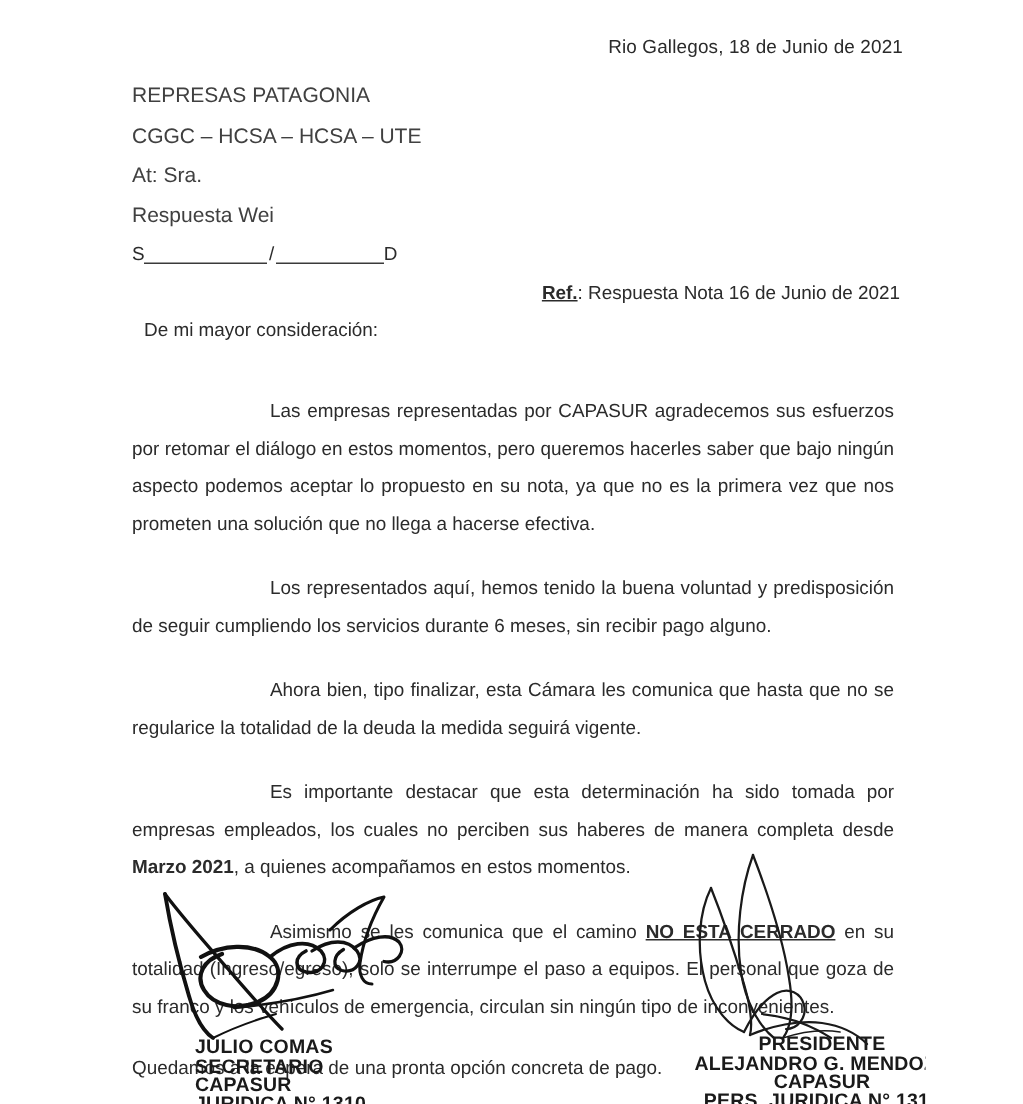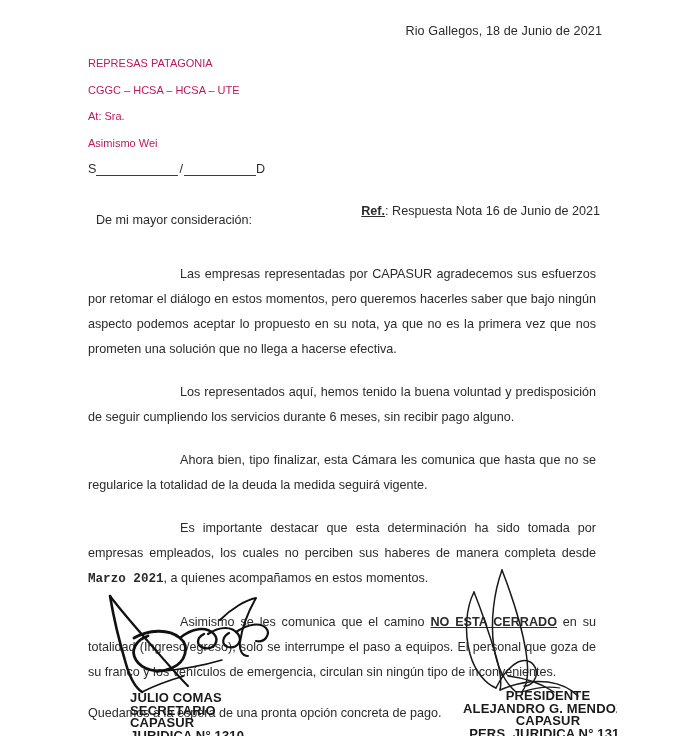--- a/index.html
+++ b/index.html
@@ -31,23 +31,23 @@
   }
 
   
   .addressee {
     position: absolute;
     left: 88px;
     top: 50px;
     width: 420px;
   }
   .addressee .ln {
-    font-size: 11px;
+    font-size: 14px;
     line-height: 26.5px;
-    color: #be185d;
+    color: #404040;
     white-space: pre;
   }
 
   
   .sd-line {
     position: absolute;
     left: 88px;
     top: 160px;
     font-size: 12.6px;
     color: #2b2b2b;
@@ -61,21 +61,21 @@
     height: 11px;
   }
   .rule-a { width: 82px; }
   .rule-b { width: 72px; }
   .sd-line .slash { padding: 0 1px; }
 
   
   .ref-line {
     position: absolute;
     left: 0;
-    top: 204px;
+    top: 188px;
     width: 600px;
     text-align: right;
     font-size: 12.6px;
     color: #2b2b2b;
   }
   .ref-line .ref-label {
     font-weight: bold;
     text-decoration: underline;
   }
 
@@ -103,21 +103,21 @@
     text-indent: 92px;
     color: #2b2b2b;
     hyphens: none;
   }
   .body p.no-indent {
     text-indent: 0;
   }
   .body p.tight {
     margin-bottom: 16px;
   }
-  .body b { font-weight: bold; font-family: Liberation Mono, monospace; }
+  .body b { font-weight: bold; }
   .body .bu {
     font-weight: bold;
     text-decoration: underline;
   }
 
   
   .sig-block {
     position: absolute;
   }
   .sig-left  { left: 96px;  top: 586px; width: 230px; }
@@ -160,21 +160,21 @@
 <body>
 
 <div class="page">
 
   <div class="date-line">Rio Gallegos, 18 de Junio de 2021</div>
 
   <div class="addressee">
     <div class="ln">REPRESAS PATAGONIA</div>
     <div class="ln">CGGC – HCSA – HCSA – UTE</div>
     <div class="ln">At: Sra.</div>
-    <div class="ln">Asimismo Wei</div>
+    <div class="ln">Respuesta Wei</div>
   </div>
 
   <div class="sd-line">
     <span>S</span>
     <span class="rule rule-a"></span>
     <span class="slash">/</span>
     <span class="rule rule-b"></span>
     <span>D</span>
   </div>
 

